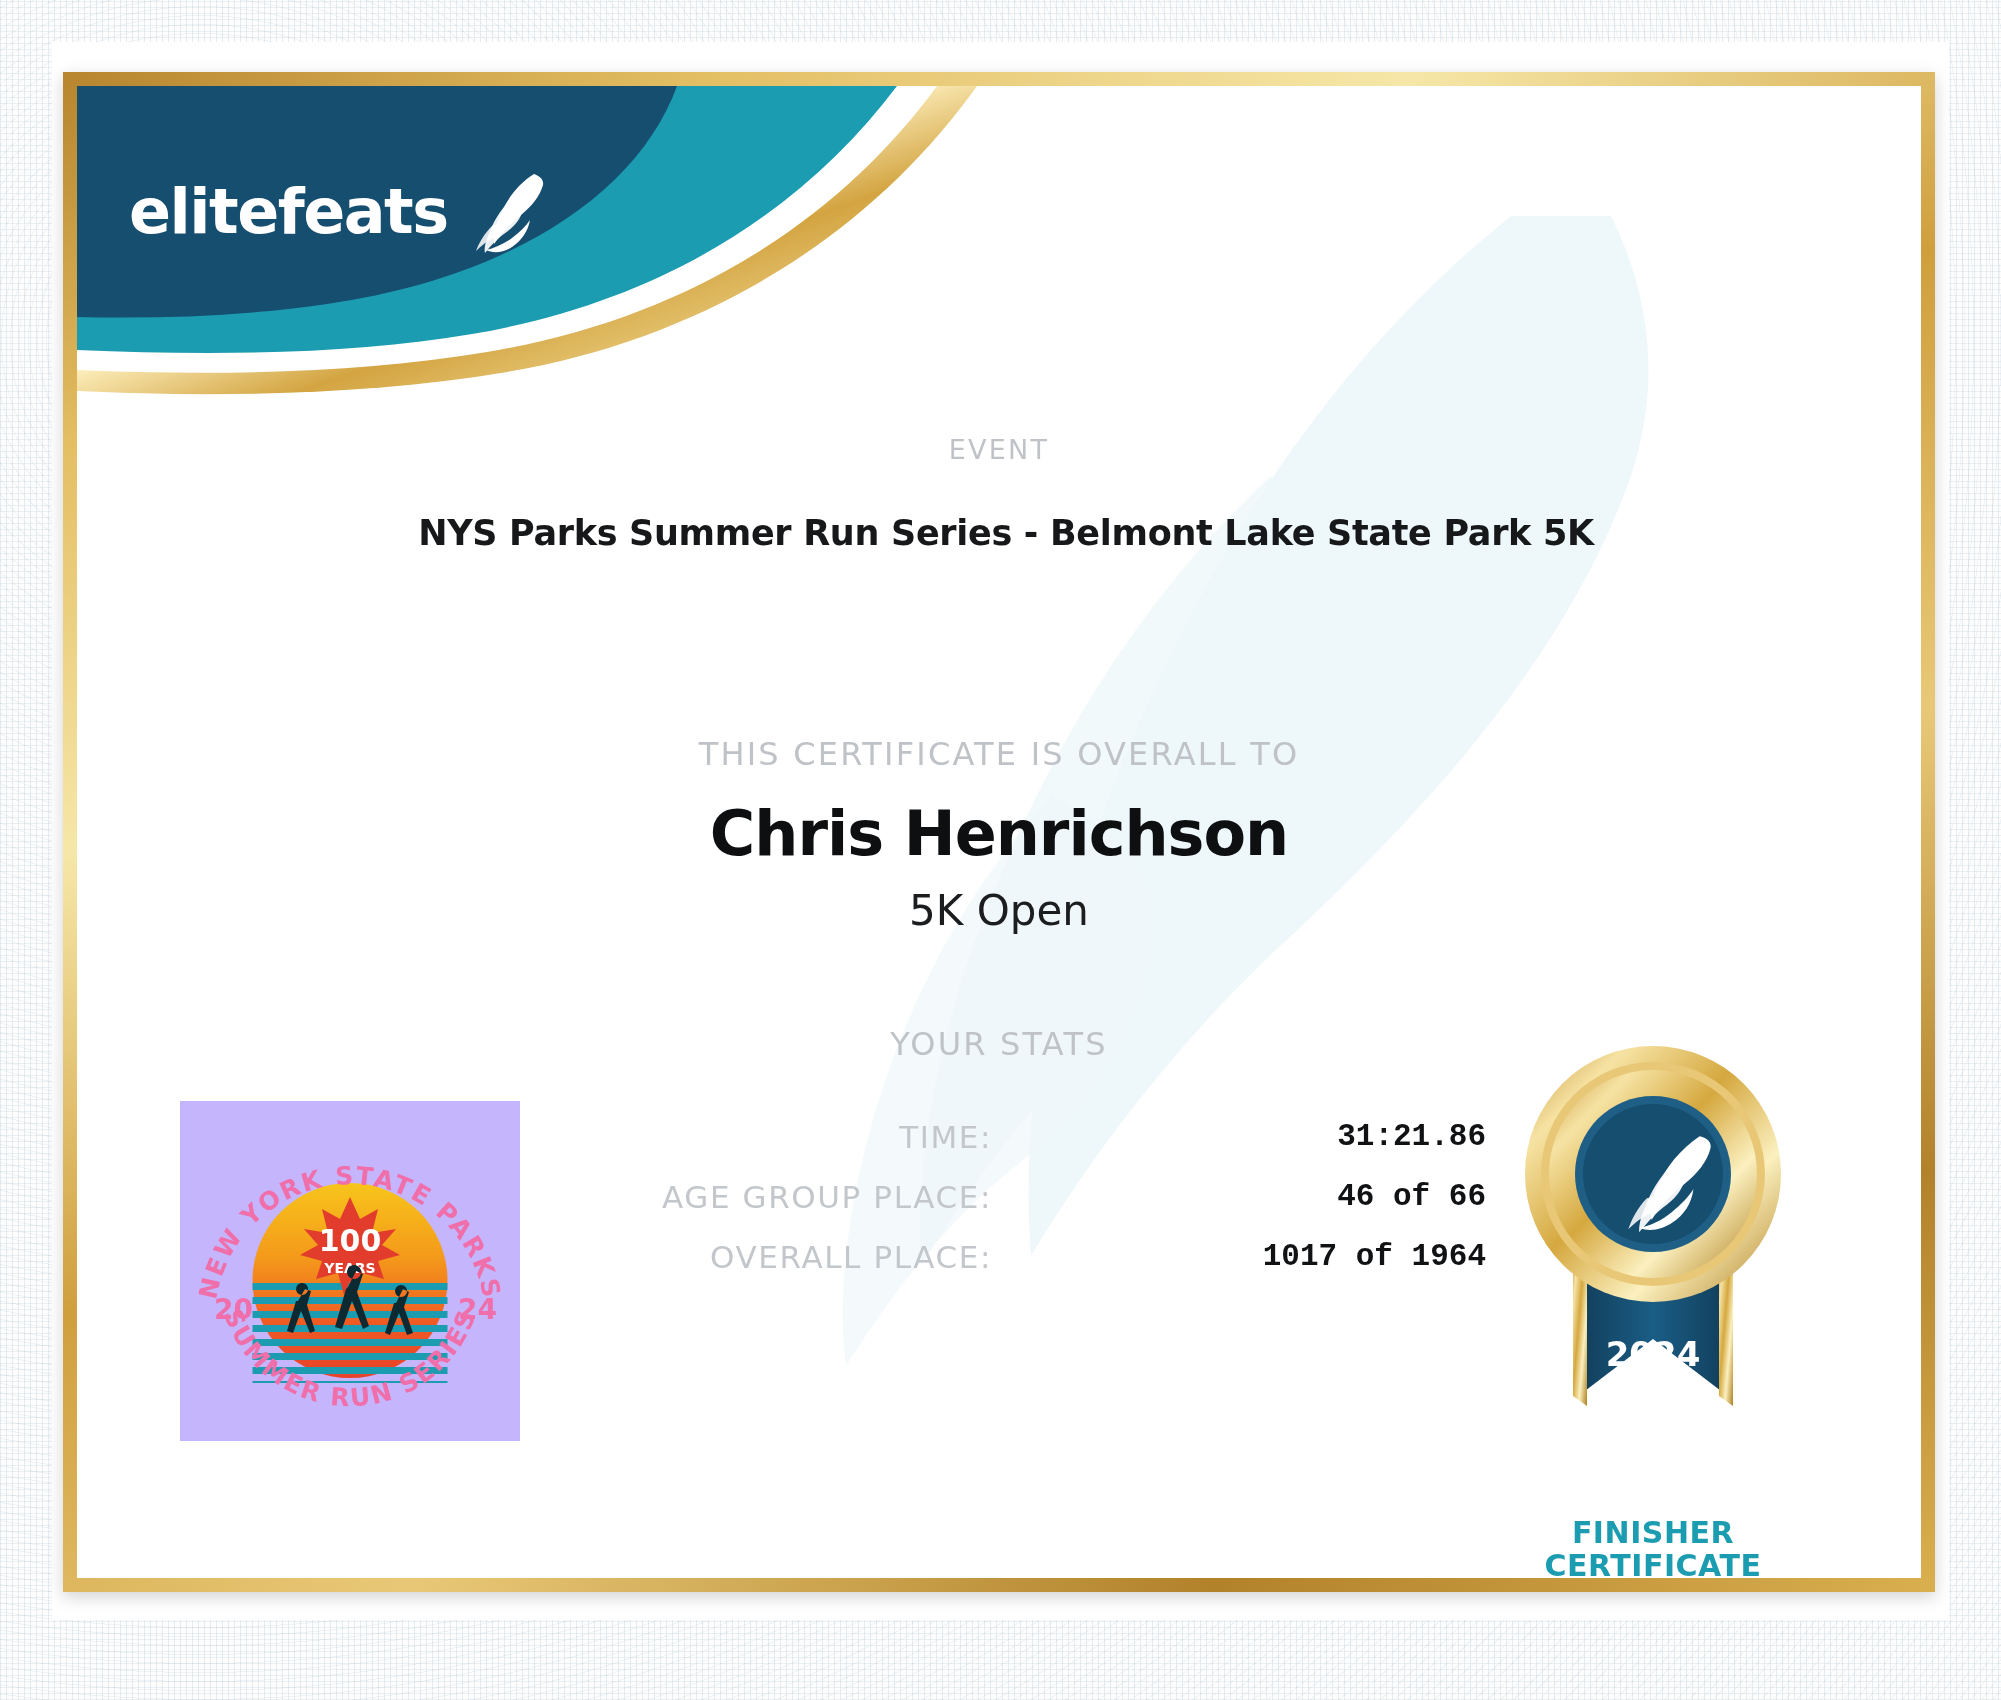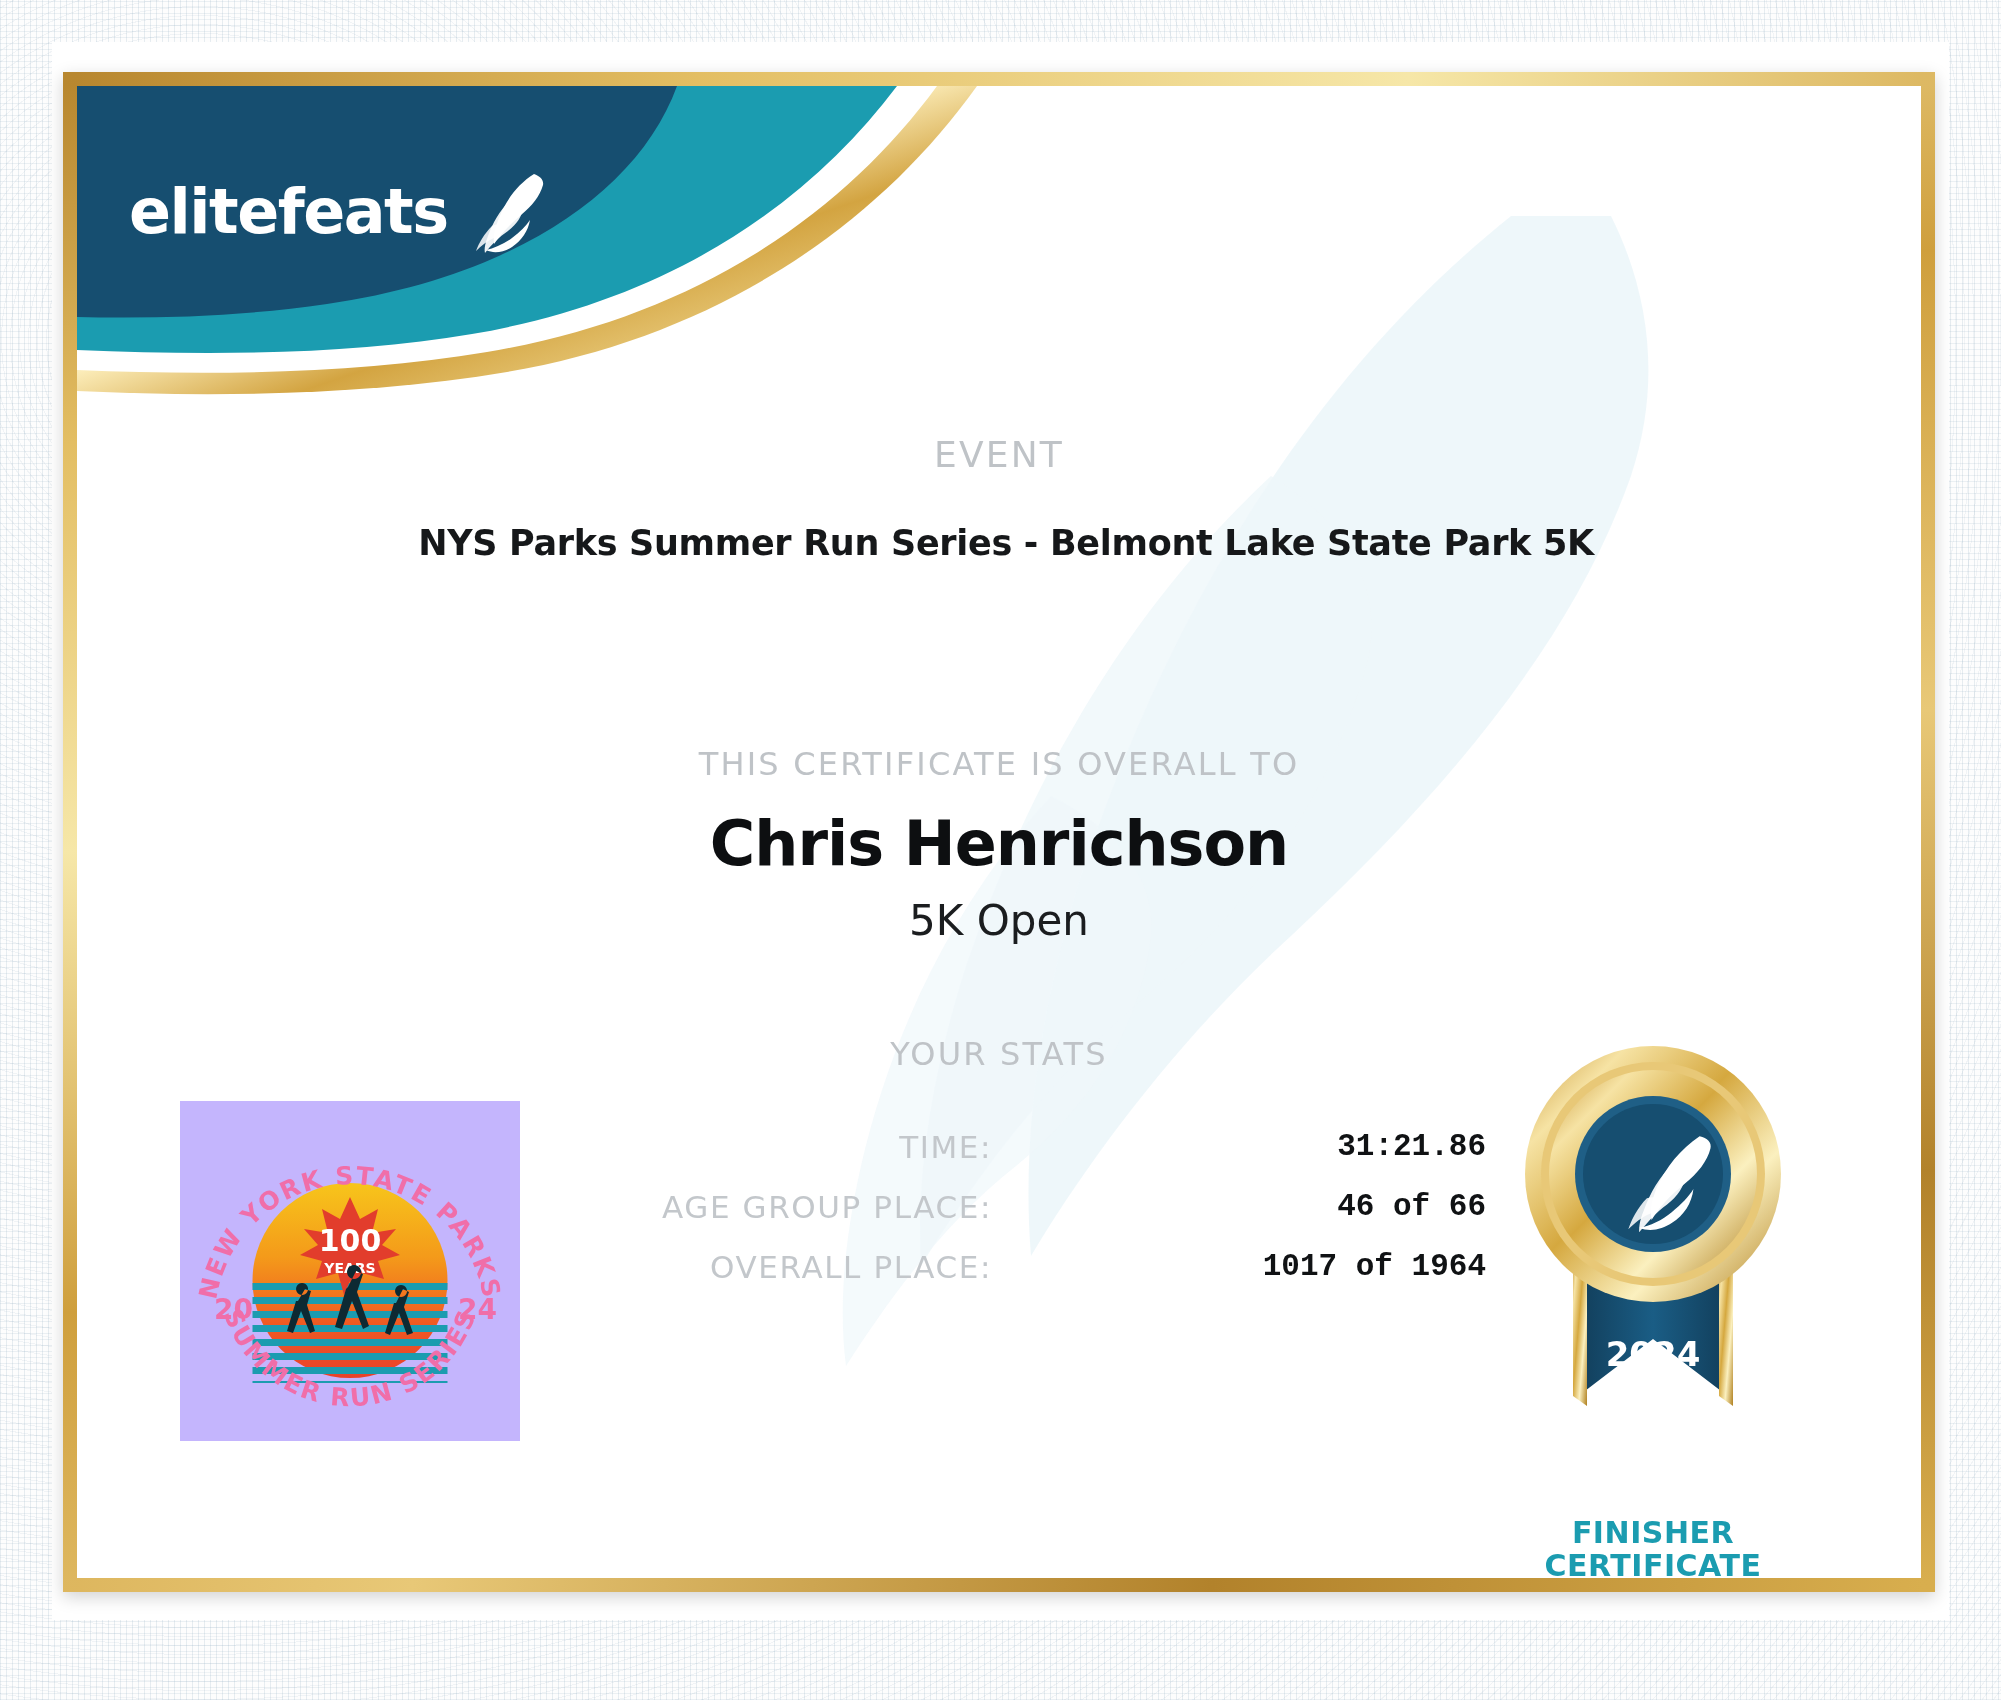--- a/index.html
+++ b/index.html
@@ -91,21 +91,21 @@
   
   .content {
     position: absolute;
     left: 0;
     top: 330px;
     width: 100%;
     text-align: center;
   }
   .label {
     color: #bfc3c7;
-    font-size: 36px;
+    font-size: 27px;
     letter-spacing: 2.2px;
     font-weight: 500;
     font-family: "DejaVu Sans", sans-serif;
   }
   .event-label { margin-top: 18px; }
   .event-name {
     margin-top: 48px;
     font-size: 35px;
     font-weight: bold;
     color: #16181a;

